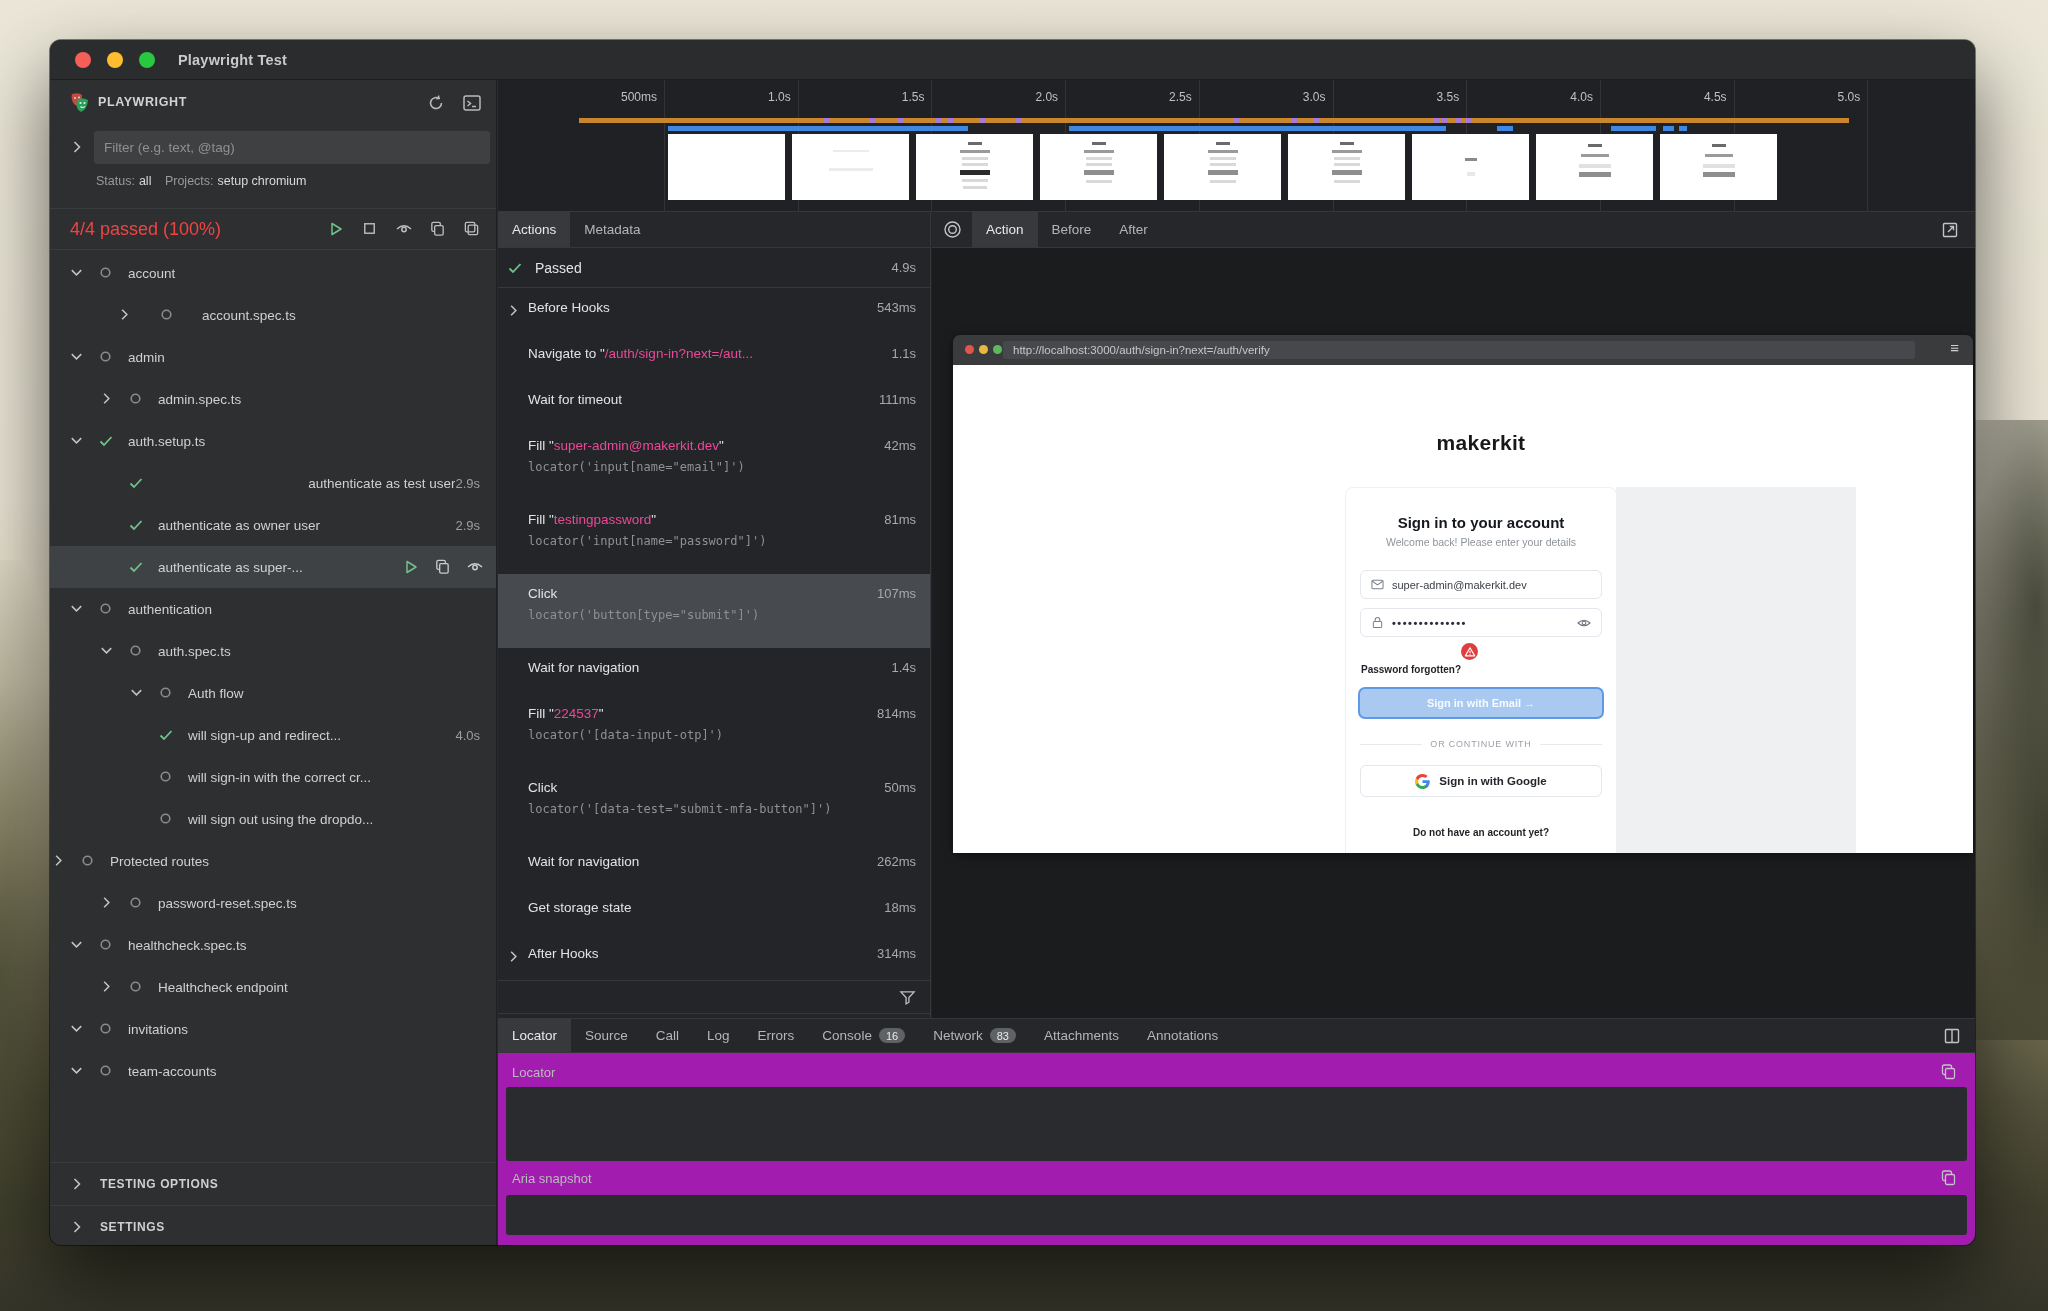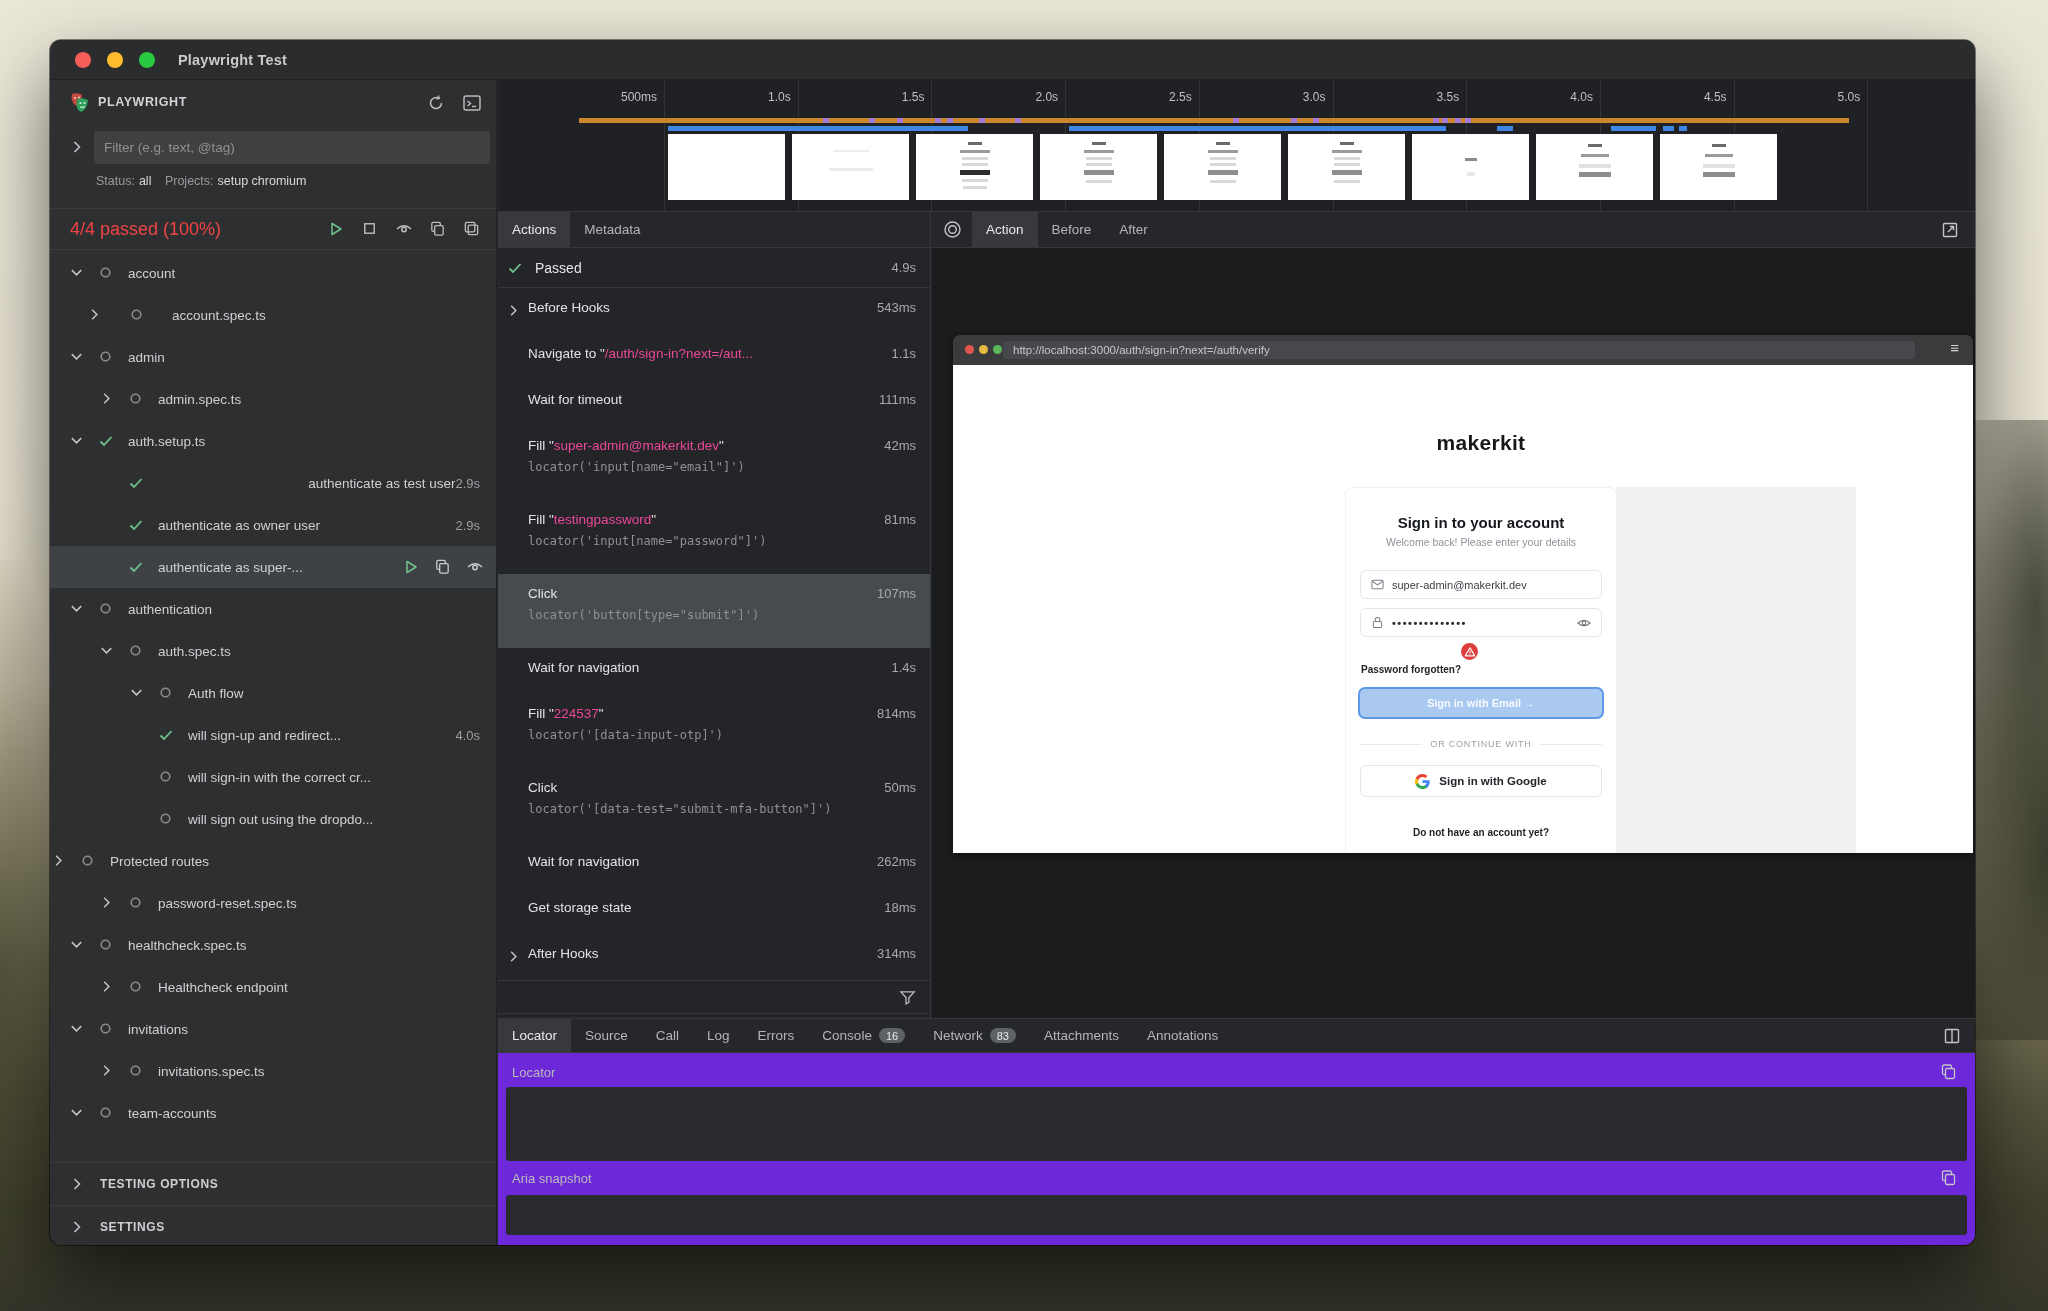--- a/index.html
+++ b/index.html
@@ -120,21 +120,21 @@
   .btn-email { position:absolute; left:12px; right:12px; top:199px; height:32px; background:#a9c9f0; border:2px solid #5e99e8; border-radius:7px;
     color:rgba(255,255,255,.9); font-size:11px; font-weight:bold; display:flex; align-items:center; justify-content:center; cursor:pointer; }
   .or-row { position:absolute; left:14px; right:14px; top:251px; display:flex; align-items:center; gap:8px; }
   .or-row .line { flex:1; height:1px; background:#e9e9ea; }
   .or-row .ortxt { font-size:9px; color:#9ba1a8; letter-spacing:.8px; }
   .btn-google { position:absolute; left:14px; right:14px; top:277px; height:32px; background:#fff; border:1px solid #e3e6ea; border-radius:6px;
     display:flex; align-items:center; justify-content:center; gap:9px; font-size:11.5px; font-weight:bold; color:#23262b; cursor:pointer; }
   .signup { position:absolute; left:0; right:0; top:339px; text-align:center; font-size:10px; font-weight:bold; color:#1d2025; }
 
   
-  .bottom-panel { position:absolute; left:0; right:0; bottom:0; height:227px; background:#6d28d9; border-top:1px solid #36373a; }
+  .bottom-panel { position:absolute; left:0; right:0; bottom:0; height:227px; background:#a21caf; border-top:1px solid #36373a; }
   .bp-tabs { height:34px; display:flex; align-items:stretch; border-bottom:1px solid #36373a; background:#26272a; position:relative; }
   .bp-split { position:absolute; right:14px; top:8px; width:18px; height:18px; color:#c3c4c6; cursor:pointer; }
   .bp-label { position:absolute; left:14px; font-size:13px; color:#b9babc; }
   .bp-copy { position:absolute; right:18px; width:17px; height:17px; color:#c3c4c6; cursor:pointer; }
   .bp-box { position:absolute; left:8px; right:8px; background:#2a2b2e; border-radius:3px; }
   svg { display:block; }
 </style>
 </head>
 <body>
 
@@ -232,21 +232,21 @@
               <path d="M4 6.5 L9 11.5 L14 6.5" fill="none" stroke="currentColor" stroke-width="1.6"></path>
             </svg>
           </span>
           <span class="sic">
             <svg viewBox="0 0 16 16" width="15" height="15">
               <circle cx="8" cy="8" r="4.6" fill="none" stroke="#8a8b8d" stroke-width="1.7"></circle>
             </svg>
           </span>
           <span class="lbl">account</span>
         </div>
-        <div class="trow" style="padding-left: 36px; gap: 13px;">
+        <div class="trow" style="padding-left: 66px; gap: 13px;">
           <span class="chv">
             <svg viewBox="0 0 18 18" width="17" height="17">
               <path d="M6.5 4 L11.5 9 L6.5 14" fill="none" stroke="currentColor" stroke-width="1.6"></path>
             </svg>
           </span>
           <span class="sic">
             <svg viewBox="0 0 16 16" width="15" height="15">
               <circle cx="8" cy="8" r="4.6" fill="none" stroke="#8a8b8d" stroke-width="1.7"></circle>
             </svg>
           </span>
@@ -457,33 +457,20 @@
             <svg viewBox="0 0 18 18" width="17" height="17">
               <path d="M4 6.5 L9 11.5 L14 6.5" fill="none" stroke="currentColor" stroke-width="1.6"></path>
             </svg>
           </span>
           <span class="sic">
             <svg viewBox="0 0 16 16" width="15" height="15">
               <circle cx="8" cy="8" r="4.6" fill="none" stroke="#8a8b8d" stroke-width="1.7"></circle>
             </svg>
           </span>
           <span class="lbl">invitations</span>
-        </div>
-        <div class="trow" style="padding-left: 48px;">
-          <span class="chv">
-            <svg viewBox="0 0 18 18" width="17" height="17">
-              <path d="M6.5 4 L11.5 9 L6.5 14" fill="none" stroke="currentColor" stroke-width="1.6"></path>
-            </svg>
-          </span>
-          <span class="sic">
-            <svg viewBox="0 0 16 16" width="15" height="15">
-              <circle cx="8" cy="8" r="4.6" fill="none" stroke="#8a8b8d" stroke-width="1.7"></circle>
-            </svg>
-          </span>
-          <span class="lbl">invitations.spec.ts</span>
         </div>
         <div class="trow" style="padding-left: 18px;">
           <span class="chv">
             <svg viewBox="0 0 18 18" width="17" height="17">
               <path d="M4 6.5 L9 11.5 L14 6.5" fill="none" stroke="currentColor" stroke-width="1.6"></path>
             </svg>
           </span>
           <span class="sic">
             <svg viewBox="0 0 16 16" width="15" height="15">
               <circle cx="8" cy="8" r="4.6" fill="none" stroke="#8a8b8d" stroke-width="1.7"></circle>

